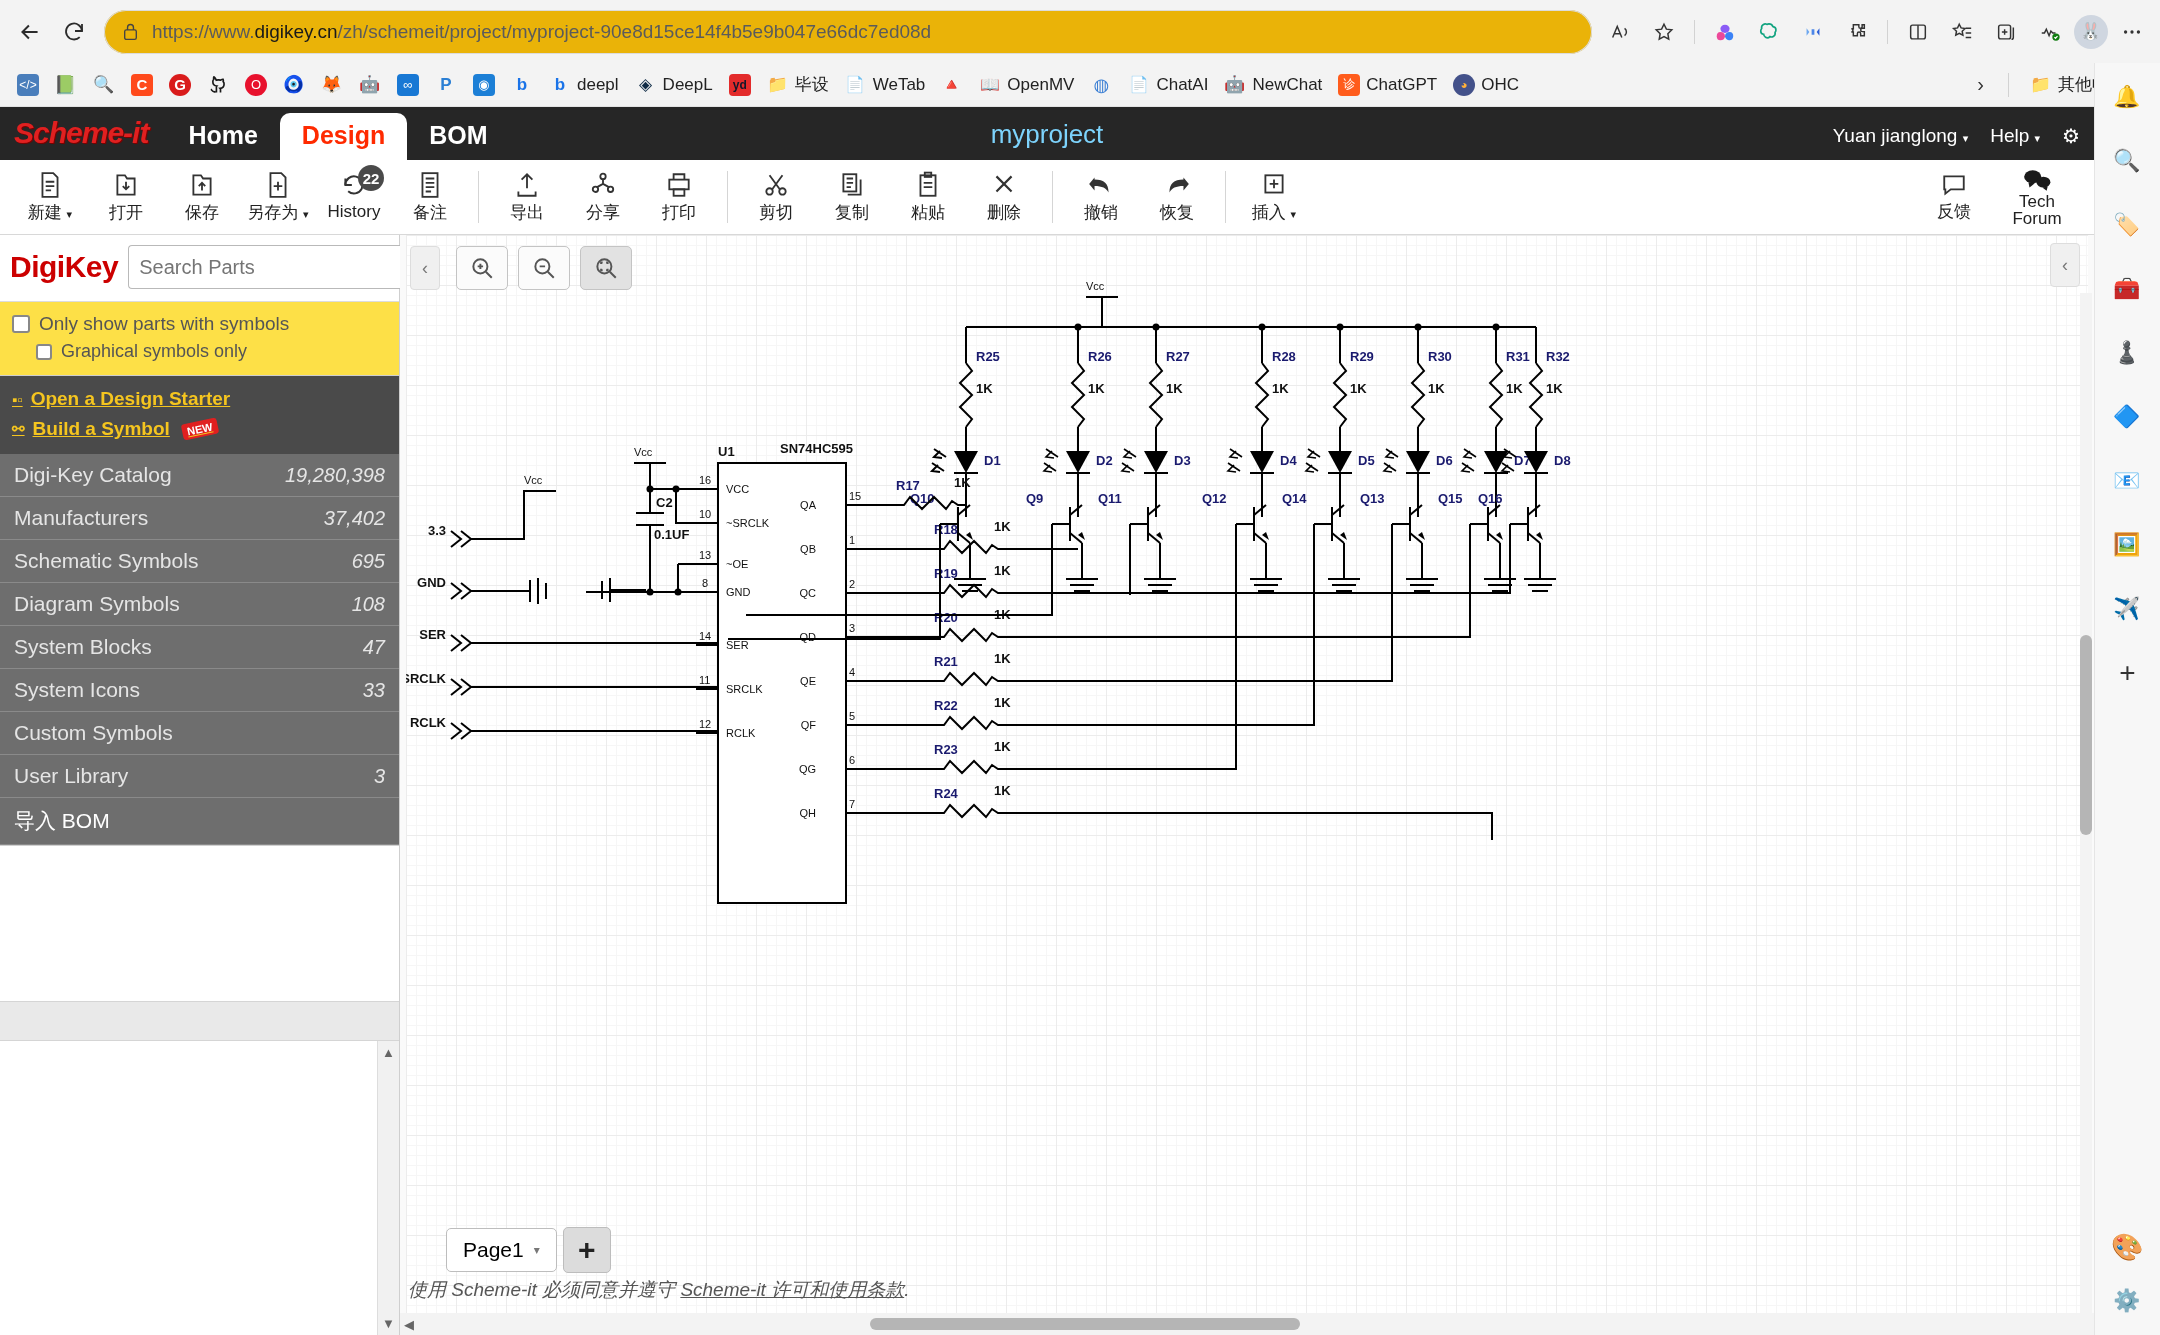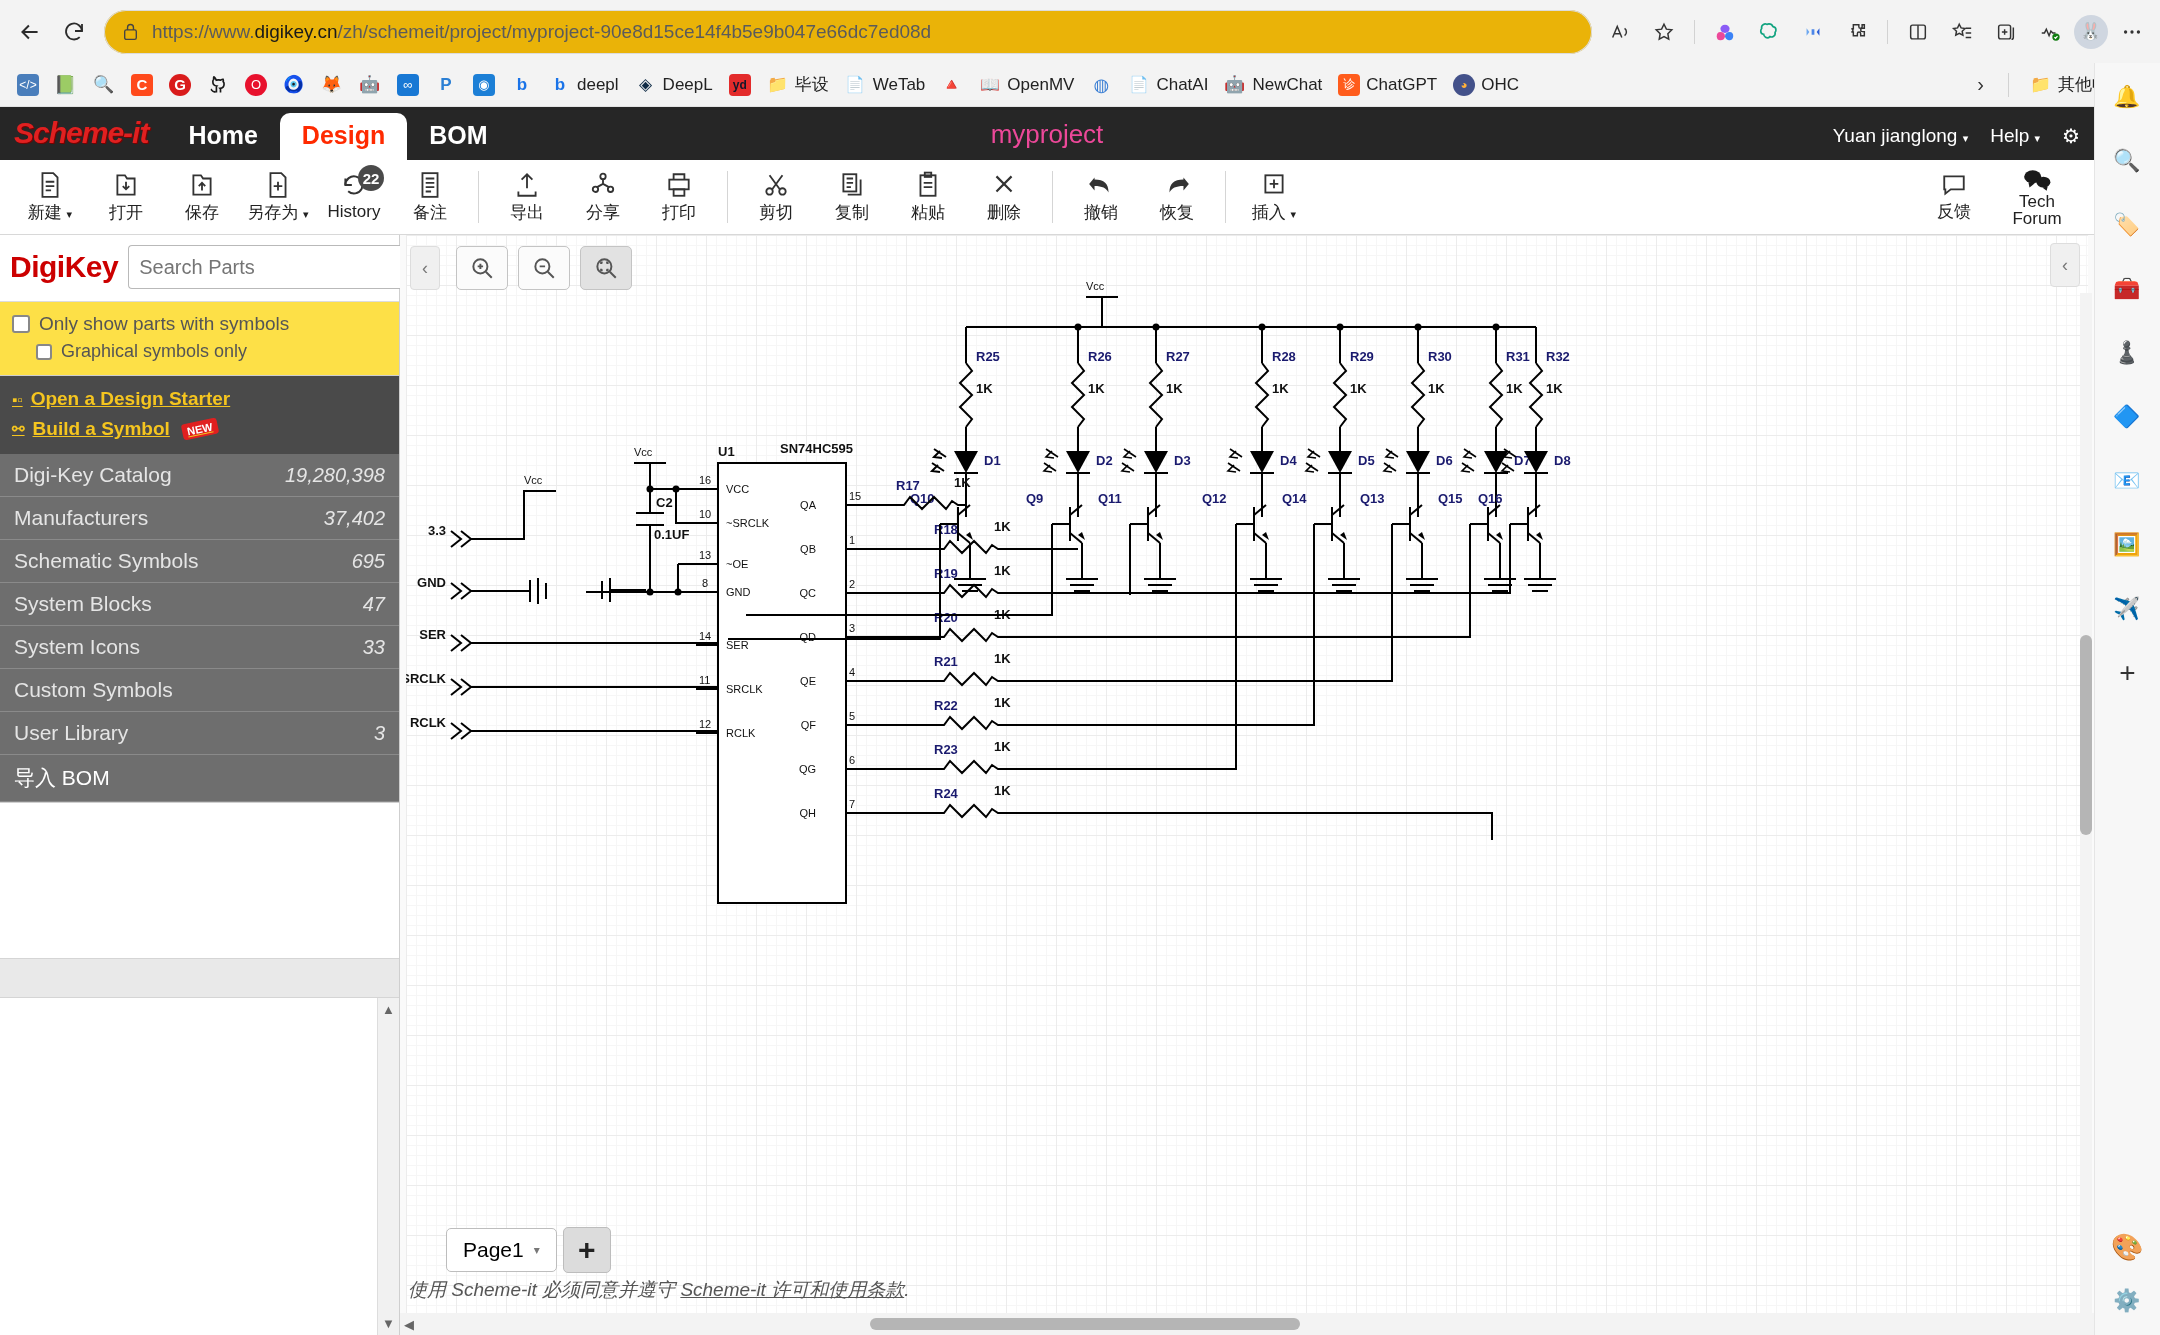--- a/index.html
+++ b/index.html
@@ -52,21 +52,21 @@
 
   #app-header { height:53px; background:#262626; display:flex; align-items:flex-end;
     position:relative; flex:none; }
   #logo { color:#e02020; font-style:italic; font-weight:bold; font-size:30px;
     letter-spacing:-1px; padding:0 18px 10px 14px;
     text-shadow:1px 1px 0 #7a0000; font-family:"Liberation Sans", sans-serif; }
   .htab { font-size:25px; font-weight:bold; padding:8px 22px 10px; color:#fff;
     border-radius:10px 10px 0 0; }
   .htab.active { background:#fff; color:#ff2a00; }
   #proj-title { position:absolute; left:50%; transform:translateX(-50%);
-    bottom:10px; color:#ec4899; font-size:26px; }
+    bottom:10px; color:#7dd3fc; font-size:26px; }
   #hdr-right { margin-left:auto; display:flex; align-items:center; gap:22px;
     padding:0 14px 12px 0; color:#fff; font-size:19px; }
 
   #toolbar { height:75px; background:#fff; border-bottom:1px solid #d8d8d8;
     display:flex; align-items:center; padding:0 12px; flex:none; }
   .tool { width:76px; height:72px; display:flex; flex-direction:column;
     align-items:center; justify-content:center; gap:2px; position:relative; }
   .tool .gl { font-size:26px; line-height:26px; color:#3b3b3b; }
   .tool .lb { font-size:17px; color:#222; white-space:nowrap; }
   .tool svg { display:block; }
@@ -647,20 +647,24 @@
         </div>
         <div class="cat">
           <span>Manufacturers</span>
           <span class="cnt">37,402</span>
         </div>
         <div class="cat">
           <span>Schematic Symbols</span>
           <span class="cnt">695</span>
         </div>
         <div class="cat">
+          <span>Diagram Symbols</span>
+          <span class="cnt">108</span>
+        </div>
+        <div class="cat">
           <span>System Blocks</span>
           <span class="cnt">47</span>
         </div>
         <div class="cat">
           <span>System Icons</span>
           <span class="cnt">33</span>
         </div>
         <div class="cat">
           <span>Custom Symbols</span>
           <span class="cnt"></span>

